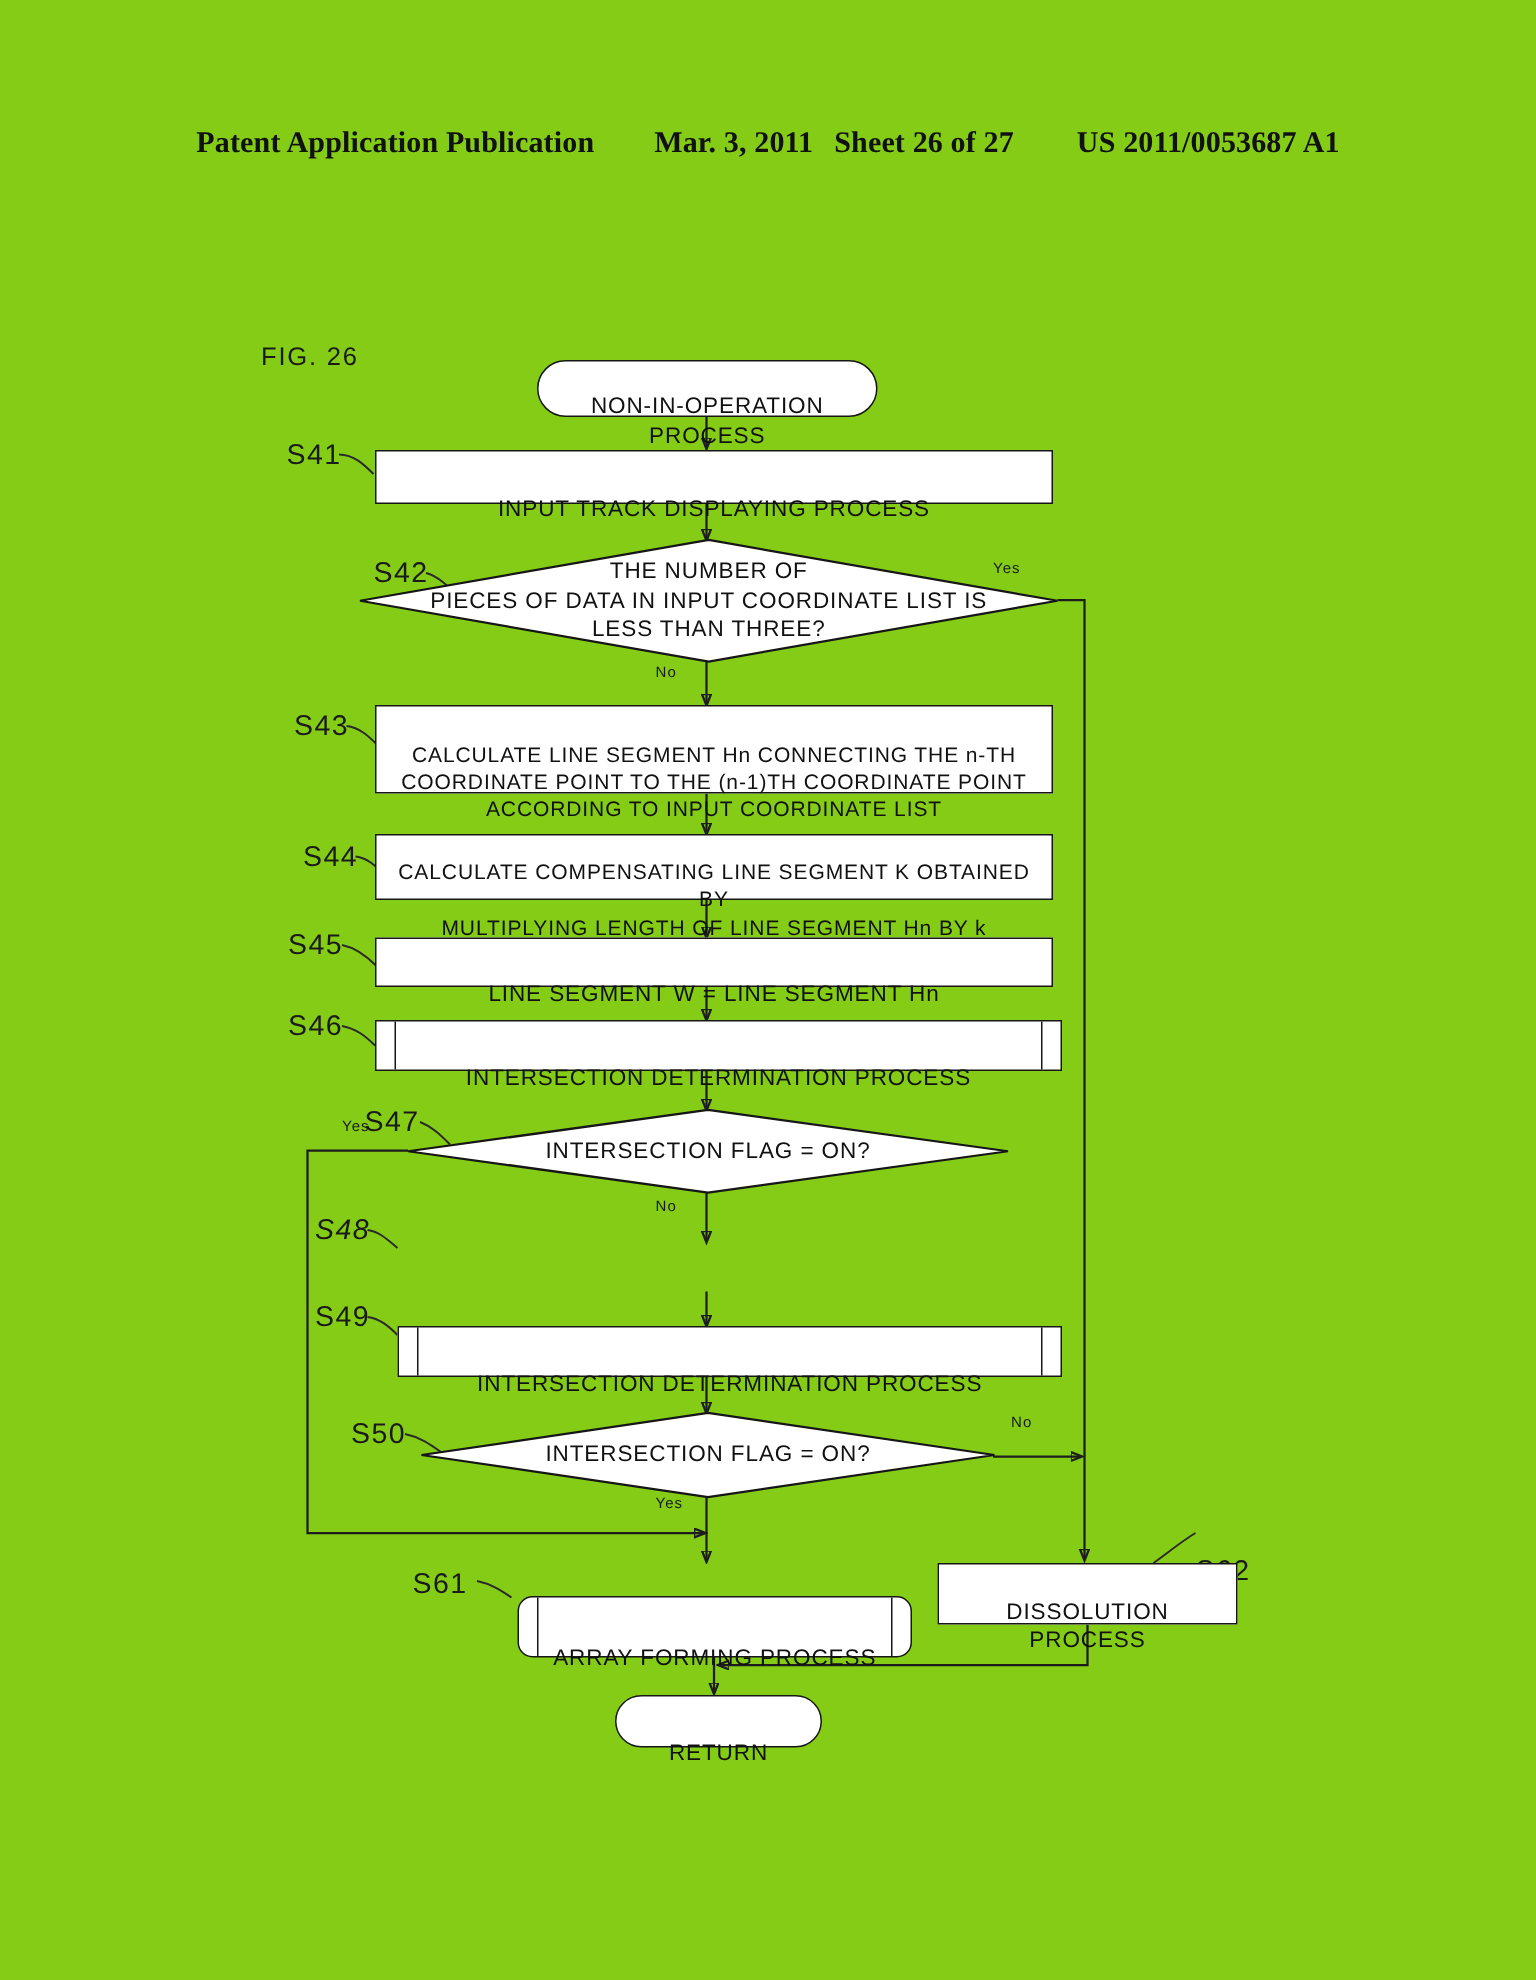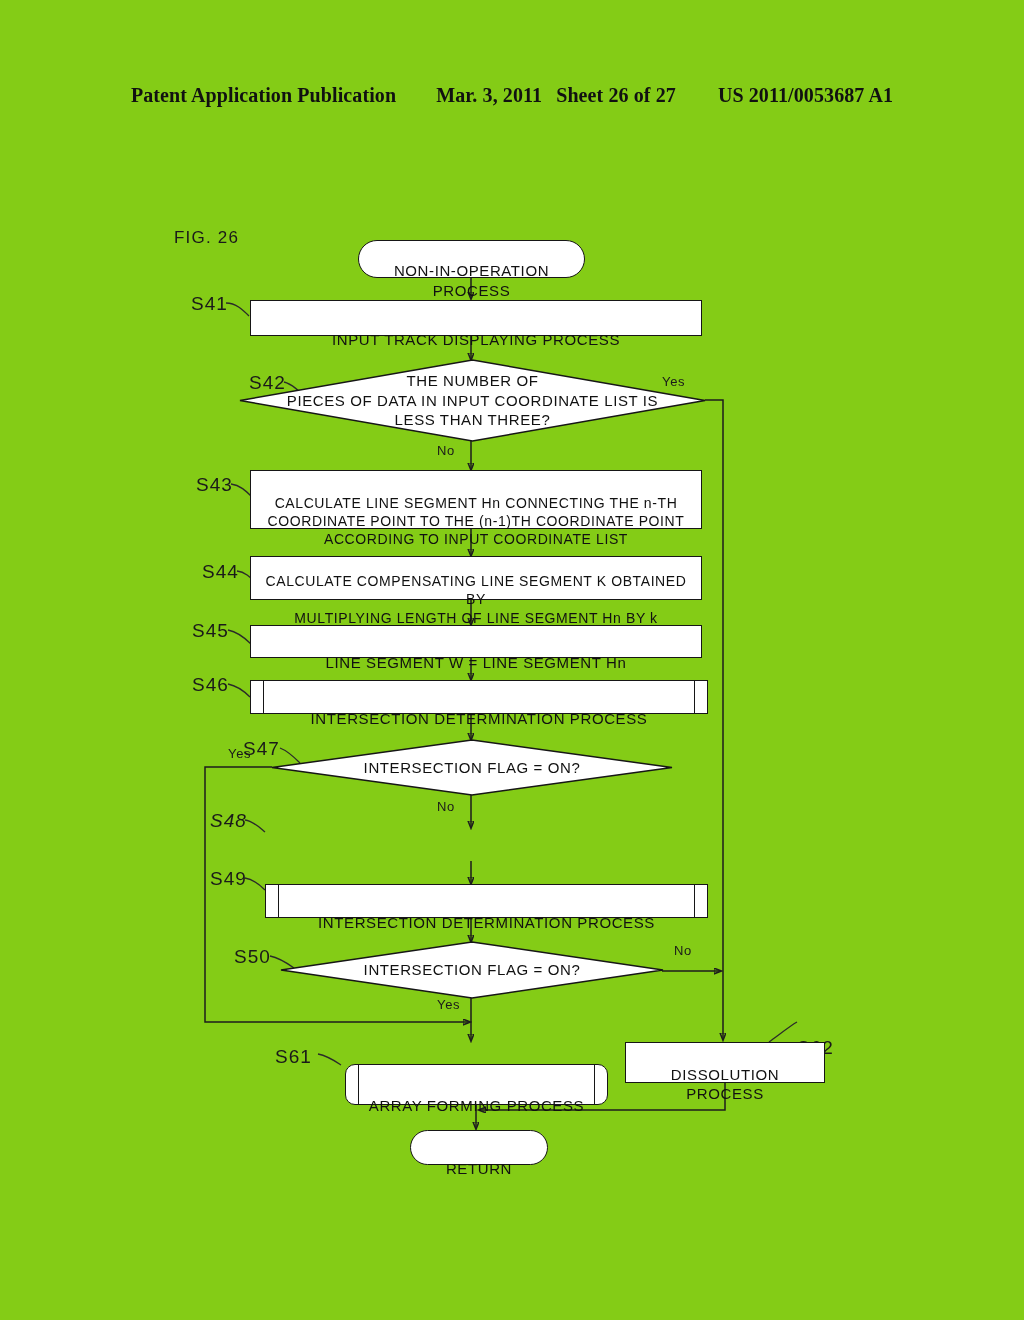--- a/index.html
+++ b/index.html
@@ -135,21 +135,21 @@
     position: absolute;
     font-size: 19px;
     letter-spacing: 1.0px;
     color: #1a1a1a;
     white-space: nowrap;
   }
 
   
   .edge-label {
     position: absolute;
-    font-size: 13px;
+    font-size: 10px;
     letter-spacing: 0.7px;
     color: #1a1a1a;
     white-space: nowrap;
   }
 
   
   #wires {
     position: absolute;
     left: 0;
     top: 0;

